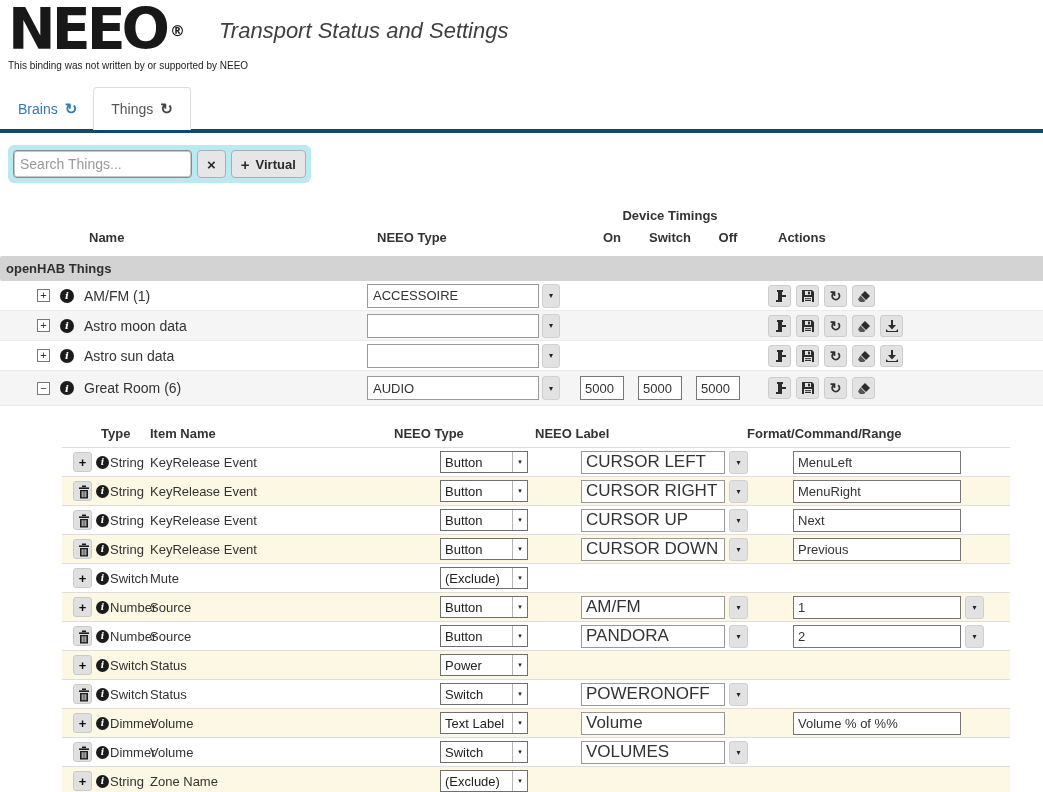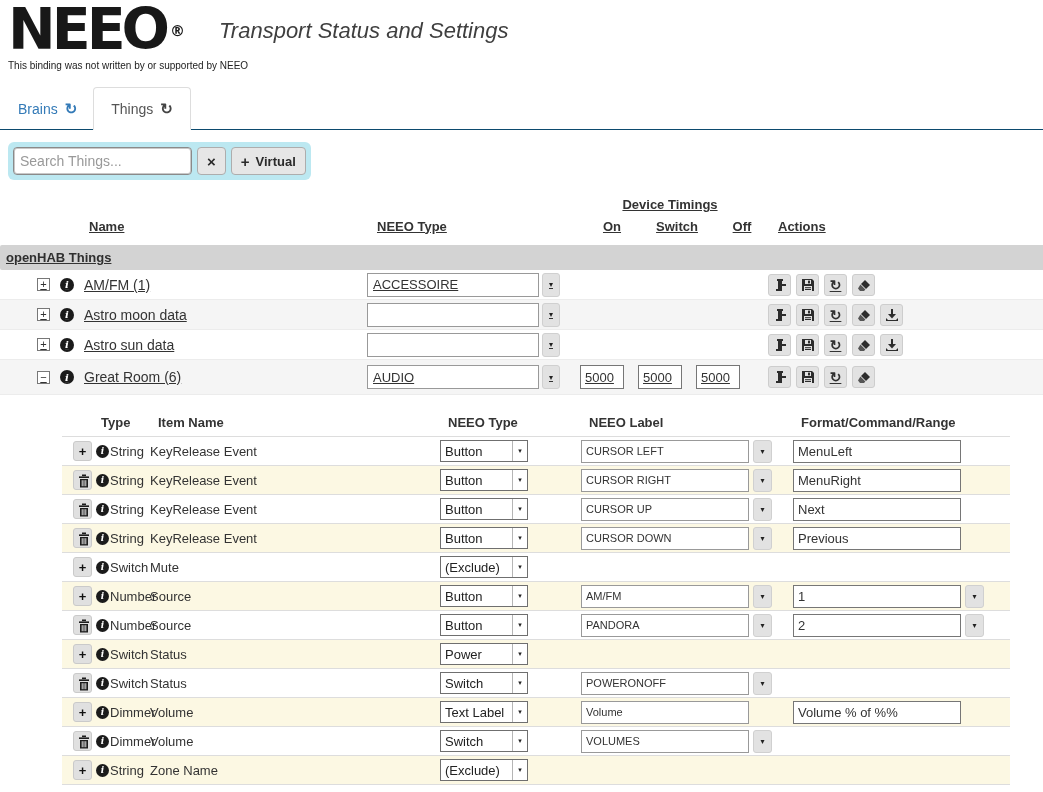--- a/index.html
+++ b/index.html
@@ -7,46 +7,46 @@
   .page { width:1043px; min-height:792px; overflow:hidden; position:relative; }
 
   
   .hdr { padding:4px 0 0 8px; display:flex; align-items:flex-start; }
   .logo { font-family:"DejaVu Sans", sans-serif; font-weight:bold; font-size:57px; line-height:50px; letter-spacing:-4px; color:#181818; }
   .logo .reg { font-size:15px; letter-spacing:0; vertical-align:top; position:relative; top:2px; left:4px; font-weight:bold; }
   .hdr-title { font-style:italic; font-size:22px; color:#3f3f3f; margin-left:38px; margin-top:14px; }
   .disclaimer { padding-left:8px; font-size:10px; color:#222; margin-top:6px; }
 
   
-  .tabs { margin-top:16px; display:flex; border-bottom:1px solid #0c4a6e; padding-left:2px; }
+  .tabs { margin-top:16px; display:flex; border-bottom:4px solid #0c4a6e; padding-left:2px; }
   .tab { padding:10px 15px; font-size:14px; cursor:pointer; border:1px solid transparent; margin-bottom:-1px; border-radius:4px 4px 0 0; display:flex; align-items:center; gap:7px; }
   .tab.inactive { color:#337ab7; }
   .tab.inactive .tab-refresh { color:#337ab7; }
   .tab.active { background:#fff; border-color:#ddd #ddd #fff #ddd; color:#555; padding:12px 17px 11px 17px; }
   .tab.active .tab-refresh { color:#444; }
   .tab-refresh { font-weight:bold; font-size:15px; }
 
   
   .toolbar { margin:12px 0 0 8px; }
   .search-group { display:inline-flex; background:#bce8f1; border-radius:6px; padding:5px 5px; }
   .search-input { width:179px; height:28px; border:1px solid #8a8a8a; box-shadow:inset 0 0 0 1px #c8c8c8; border-radius:4px; padding:0 6px; font-size:14px; color:#333; background:#fff; }
   .search-input::placeholder { color:#999; }
   .tb-btn { margin-left:5px; height:28px; background:#e6e6e6; border:1px solid #adadad; border-radius:4px; color:#2b2b2b; font-size:13px; font-weight:bold; display:inline-flex; align-items:center; padding:0 9px; cursor:pointer; }
   .tb-btn .x-glyph { font-size:15px; line-height:1; }
   .tb-btn .plus-glyph { font-size:15px; margin-right:6px; font-weight:bold; }
 
   
-  .mtable { margin-top:14px; width:100%;text-decoration:underline; }
+  .mtable { margin-top:22px; width:100%; }
   .mh1, .mh2 { display:flex; align-items:center; font-weight:bold; color:#333; }
   .mh1 { height:21px; }
   .mh2 { height:22px; margin-bottom:8px; }
   .mc1 { width:377px; flex:none; padding-left:89px; }
   .mc2 { width:172px; flex:none; }
   .mc3 { width:20px; flex:none; }
-  .mtimw { width:160px; flex:none; margin-left:21px; display:flex; gap:21px; }
+  .mtimw { width:160px; flex:none; margin-left:21px; display:flex; gap:14px; }
   .mtimw .tcell { width:44px; text-align:center; flex:none; }
   .mactw { margin-left:28px; flex:none; }
   .dt-span { width:160px; margin-left:21px; text-align:center; flex:none; }
 
   .group-bar { height:25px; background:#d3d3d3; display:flex; align-items:center; padding-left:6px; font-weight:bold; color:#2f2f2f; border-radius:2px 0 0 2px; }
 
   .mrow { display:flex; align-items:center; height:30px; border-bottom:1px solid #ececec; }
   .mrow.striped { background:#f5f5f5; }
   .mrow.tall { height:35px; }
   .m-expand { margin-left:37px; flex:none; width:13px; height:13px; border:1px solid #777; background:#fff; display:flex; align-items:center; justify-content:center; font-size:11px; line-height:1; color:#333; cursor:pointer; }
@@ -59,39 +59,39 @@
   .tim-input { width:44px; height:24px; border:1px solid #767676; padding:0 4px; font-size:13px; color:#333; }
   .m-actions { margin-left:28px; display:flex; gap:5px; }
   .abtn { width:23px; height:22px; background:#e2e2e2; border:1px solid #cdcdcd; border-radius:3px; display:flex; align-items:center; justify-content:center; cursor:pointer; }
   .abtn svg { display:block; }
   .refresh-glyph { font-size:14px; font-weight:bold; color:#2f2f2f; line-height:1; }
 
   
   .stable { margin:14px 0 0 62px; width:948px; }
   .sh { display:flex; align-items:center; height:28px; font-weight:bold; color:#333; border-bottom:1px solid #ddd; }
   .sh-type { width:88px; padding-left:39px; flex:none; }
-  .sh-item { width:290px; flex:none;margin-left:8px; }
+  .sh-item { width:244px; flex:none; }
   .sh-sel { width:141px; flex:none; }
   .sh-label { width:194px; flex:none; }
   .sh-fmt { padding-left:18px; flex:none; }
 
   .srow { display:flex; align-items:center; height:29px; border-bottom:1px solid #ddd; background:#fff; }
   .srow.warn { background:#fcf8e3; }
   .s-act { width:30px; flex:none; display:flex; }
   .rowbtn { margin-left:11px; width:19px; height:20px; background:#e0e0e0; border:1px solid #cacaca; border-radius:3px; display:flex; align-items:center; justify-content:center; cursor:pointer; font-weight:bold; font-size:13px; color:#111; }
   .s-info { width:18px; flex:none; display:flex; }
   .s-info .info-dot { margin-left:4px; width:13px; height:13px; font-size:9px; }
   .s-type { width:40px; flex:none; color:#333; }
   .s-item { width:290px; flex:none; color:#333; }
   .s-sel { width:141px; flex:none; display:flex; }
   .sel { width:88px; height:22px; background:#fff; border:1px solid #6f6f6f; display:flex; align-items:center; cursor:pointer; }
   .sel-text { flex:1; padding-left:4px; font-size:13px; color:#222; white-space:nowrap; overflow:hidden; }
   .sel-caret { width:15px; flex:none; text-align:center; font-size:7px; color:#222; border-left:1px solid #b5b5b5; align-self:stretch; display:flex; align-items:center; justify-content:center; }
   .s-label { width:194px; flex:none; display:flex; align-items:center; }
-  .lbl-input { width:168px; height:23px; border:1px solid #999; padding:0 4px; font-size:11px; color:#333; }
+  .lbl-input { width:144px; height:23px; border:1px solid #999; padding:0 4px; font-size:17px; color:#333; }
   .s-label .caret-btn, .s-fmt .caret-btn { margin-left:4px; width:19px; height:23px; }
   .s-fmt { width:220px; flex:none; display:flex; align-items:flex-end; padding-left:18px; }
   .fmt-input { width:168px; height:23px; border:1px solid #767676; padding:0 4px; font-size:13px; color:#333; }
 </style>
 </head>
 <body>
 
 <svg width="0" height="0" style="position:absolute">
   <defs>
     <g id="i-plug" fill="#2c2c2c">

